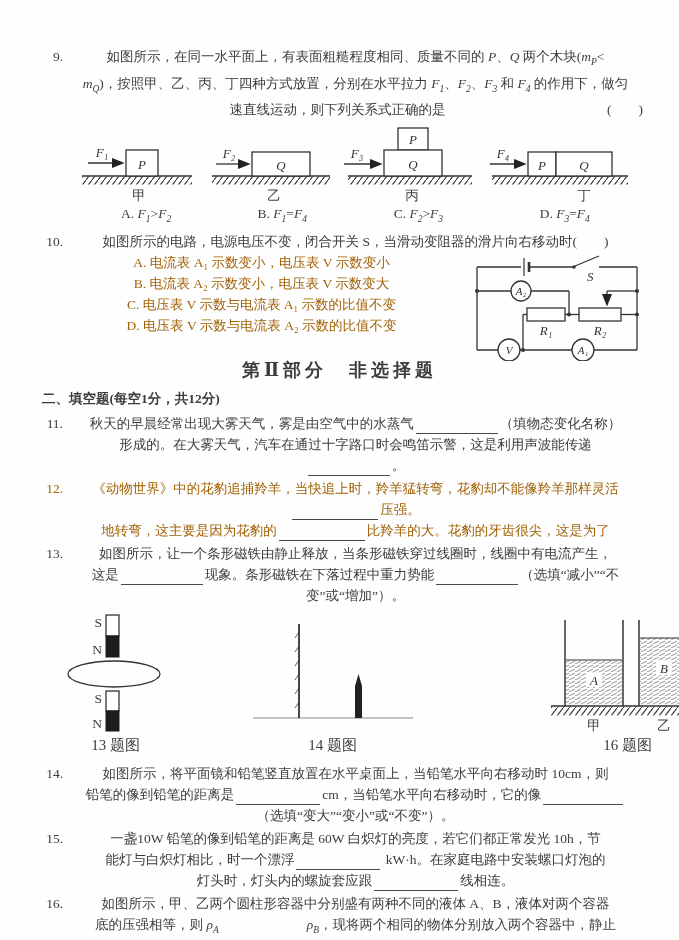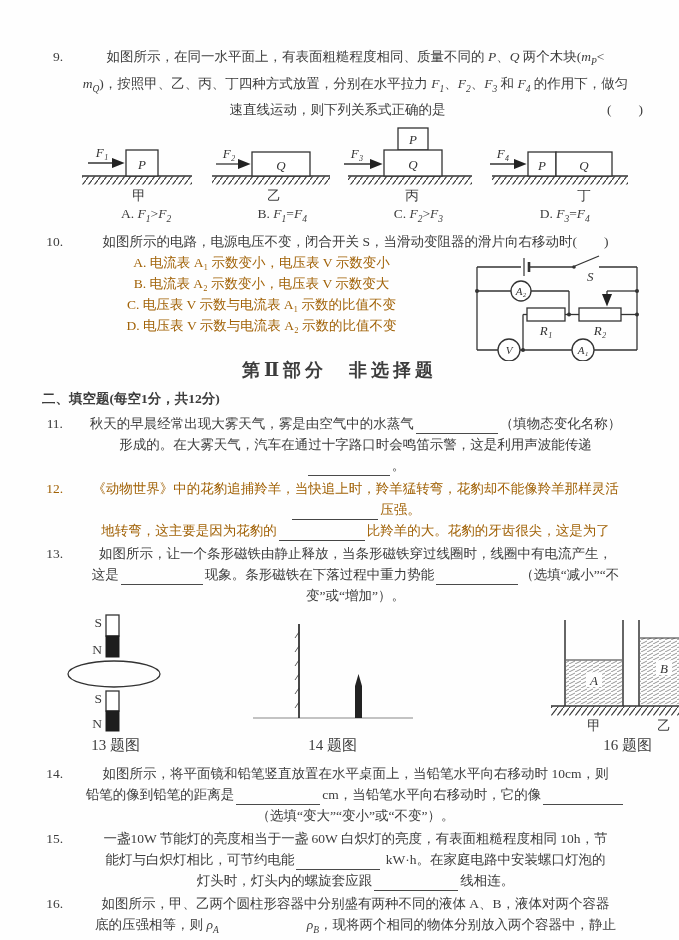--- a/index.html
+++ b/index.html
@@ -293,22 +293,22 @@
     <div class="qbody">
       <div class="line"><span>如图所示，将平面镜和铅笔竖直放置在水平桌面上，当铅笔水平向右移动时 10cm，则</span></div>
       <div class="line"><span>铅笔的像到铅笔的距离是</span><span class="blank" style="width: 84px;"></span><span>cm，当铅笔水平向右移动时，它的像</span><span class="blank" style="width: 80px;"></span></div>
       <div class="line"><span>（选填“变大”“变小”或“不变”）。</span></div>
     </div>
   </div>
 
   <div class="q">
     <div class="qnum">15.</div>
     <div class="qbody">
-      <div class="line"><span>一盏10W 节能灯的亮度相当于一盏 60W 白炽灯的亮度，有表面粗糙程度相同 10h，节</span></div>
-      <div class="line"><span>能灯与白炽灯相比，可节约电能</span><span class="blank" style="width: 84px;"></span><span> kW·h。在家庭电路中安装螺口灯泡的</span></div>
+      <div class="line"><span>一盏10W 铅笔的像到铅笔的距离是 60W 白炽灯的亮度，若它们都正常发光 10h，节</span></div>
+      <div class="line"><span>能灯与白炽灯相比，时一个漂浮</span><span class="blank" style="width: 84px;"></span><span> kW·h。在家庭电路中安装螺口灯泡的</span></div>
       <div class="line"><span>灯头时，灯头内的螺旋套应跟</span><span class="blank" style="width: 84px;"></span><span>线相连。</span></div>
     </div>
   </div>
 
   <div class="q">
     <div class="qnum">16.</div>
     <div class="qbody">
       <div class="line"><span>如图所示，甲、乙两个圆柱形容器中分别盛有两种不同的液体 A、B，液体对两个容器</span></div>
       <div class="line"><span>底的压强相等，则 </span><span class="var">ρ</span><sub class="var">A</sub><span class="blank" style="width: 84px;"></span><span class="var">ρ</span><sub class="var">B</sub><span>，现将两个相同的物体分别放入两个容器中，静止</span></div>
       <div class="line"><span>时一个漂浮，另一个悬浮（液体均不溢出），此时两个容器底受到液体压强的大小关系</span></div>

